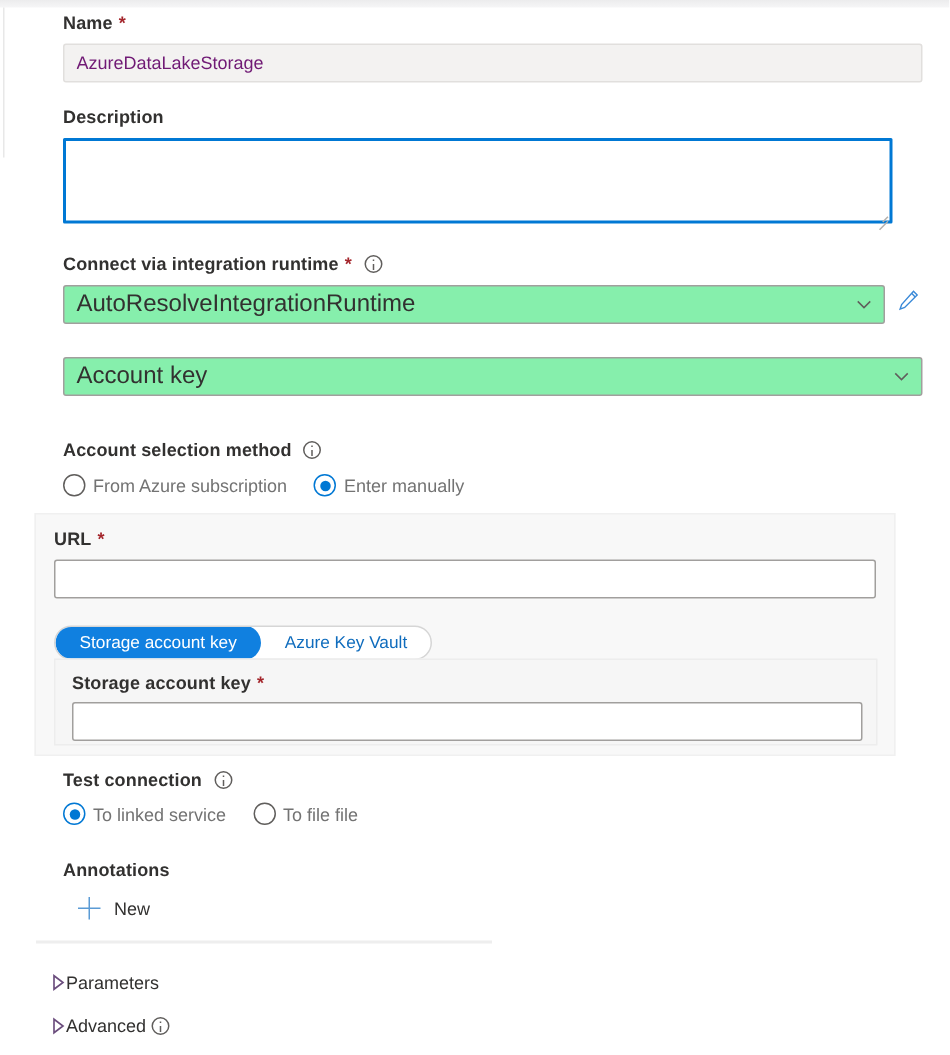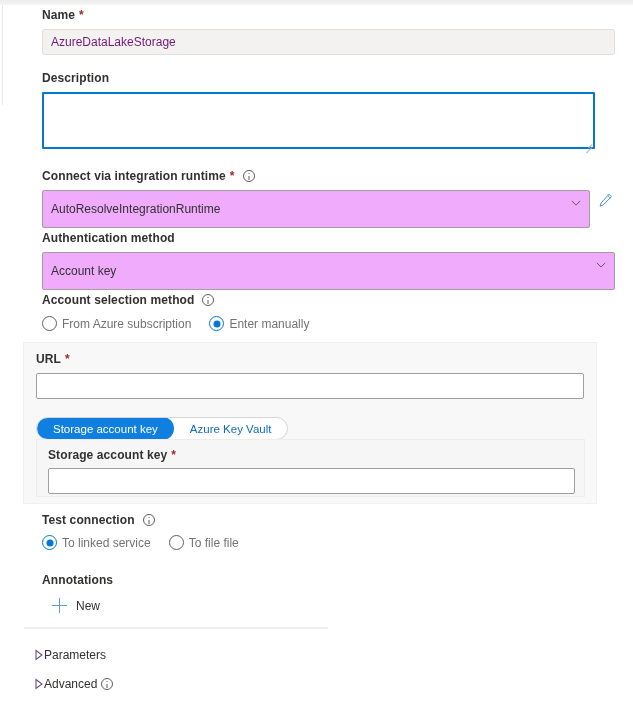--- a/index.html
+++ b/index.html
@@ -68,24 +68,24 @@
     background:#fff; padding:4px 6px;
     font-family:"Liberation Sans", sans-serif; font-size:12px; color:#323130;
     outline:none; caret-color:#323130;
   }
   .grip { position:absolute; right:3px; bottom:3px; width:9px; height:9px; pointer-events:none; }
   .grip i { position:absolute; right:0; background:#b3b0ad; height:1px; transform:rotate(-45deg); transform-origin:right center; }
   .grip i:nth-child(1){ bottom:1px; width:8px; }
   .grip i:nth-child(2){ bottom:4px; width:5px; }
   
   .dd {
-    position:relative; width:100%; height:38px;
-    border:1px solid #a19f9d; border-radius:2px; background:#f0abfc;
+    position:relative; width:100%; height:26px;
+    border:1px solid #a19f9d; border-radius:2px; background:#86efac;
     display:flex; align-items:center; padding:0 26px 0 8px;
-    font-size:12px; color:#323130;
+    font-size:16px; color:#323130;
   }
   .chev {
     position:absolute; right:0; top:0; width:26px; height:24px;
     display:flex; align-items:center; justify-content:center;
   }
   .chev svg { width:10px; height:10px; }
   .pencil { position:absolute; right:0; top:2px; width:18px; height:18px; }
   .pencil svg { width:17px; height:17px; }
   
   .radios { display:flex; align-items:center; gap:18px; }
@@ -179,23 +179,20 @@
       <span class="pencil">
         <svg viewBox="0 0 20 20">
           <path d="M14.1 2.6 L17 5.5 L7.2 15.3 L3.6 16.6 L4.8 13 Z" fill="none" stroke="#3b8ad8" stroke-width="1.1"></path>
           <path d="M12.6 4.1 L15.5 7.0" fill="none" stroke="#3b8ad8" stroke-width="1.1"></path>
         </svg>
       </span>
     </div>
   </div>
 
   <div class="field" style="left:24px; top:226px; width:573px;">
-    <div class="lbl">
-      <span>Authentication method</span>
-    </div>
     <div style="height:7px"></div>
     <div class="dd">
       <span>Account key</span>
       <span class="chev">
         <svg viewBox="0 0 12 12">
             <path d="M1 3.5 L6 8.5 L11 3.5" fill="none" stroke="#605e5c" stroke-width="1.2"></path>
           </svg>
       </span>
     </div>
   </div>

